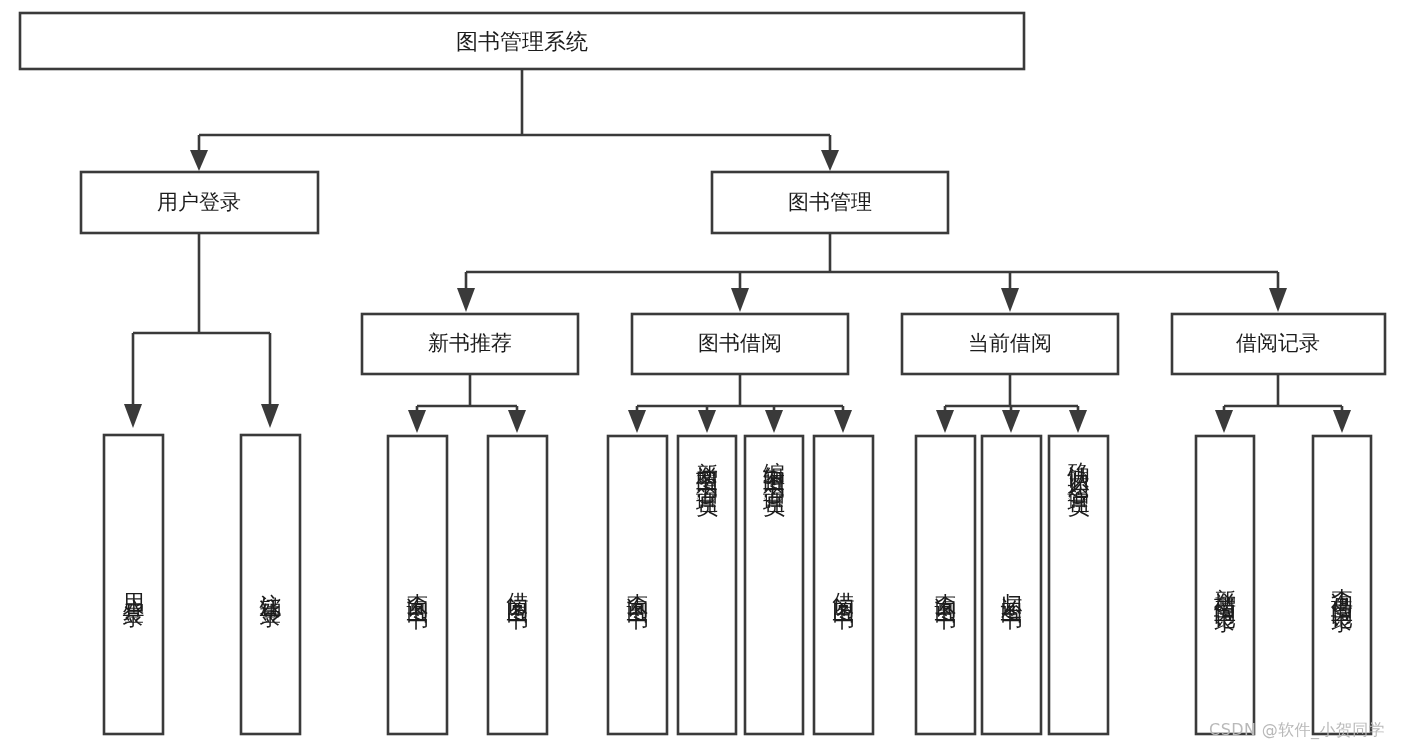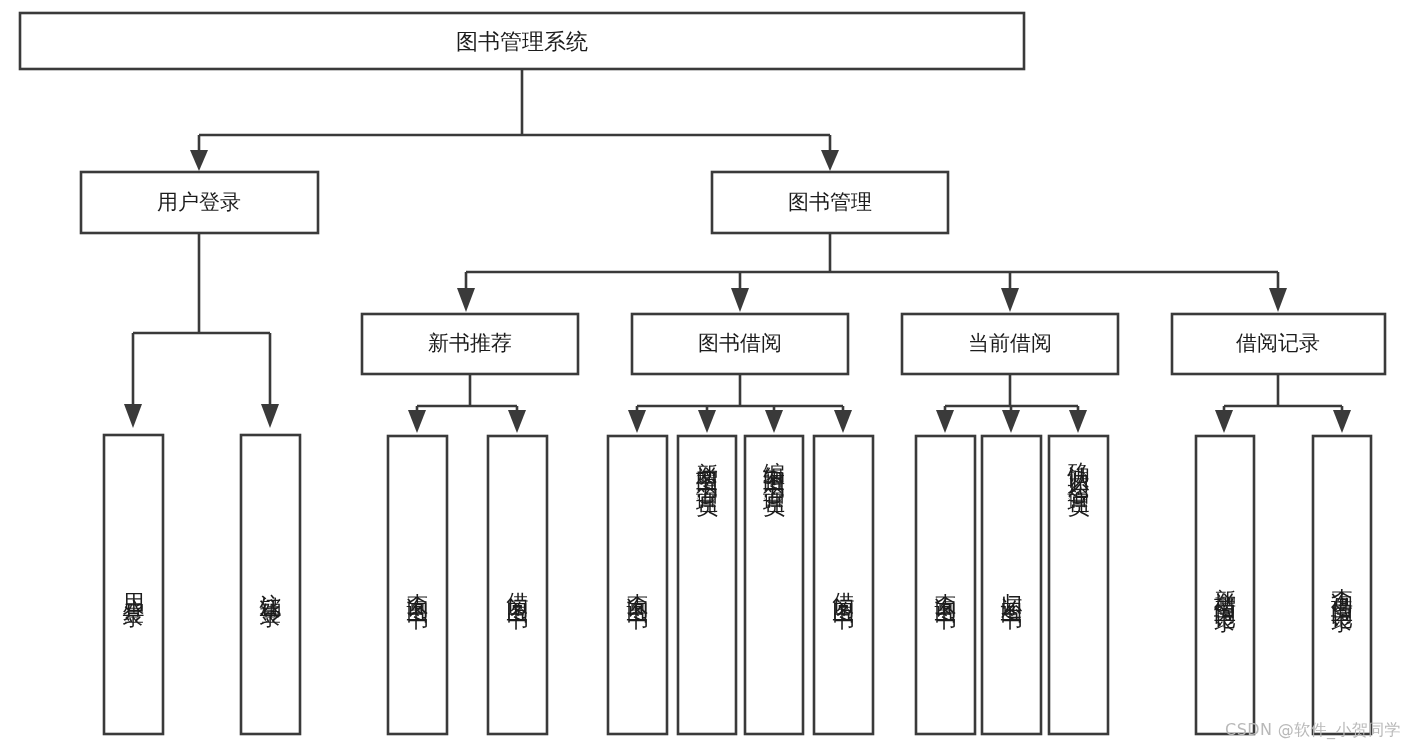--- a/index.html
+++ b/index.html
@@ -55,21 +55,21 @@
   }
   .title-label {
     font-family: "DejaVu Sans", "Liberation Sans", sans-serif;
     font-size: 22px;
     fill: #1c1c1c;
     text-anchor: middle;
     dominant-baseline: middle;
   }
   .watermark {
     position: absolute;
-    right: 4px;
+    right: 20px;
     bottom: 6px;
     font-family: "DejaVu Sans", "Liberation Sans", sans-serif;
     font-size: 16px;
     color: #b9b9b9;
     letter-spacing: 0.4px;
     white-space: nowrap;
     user-select: none;
   }
 </style>
 </head>

